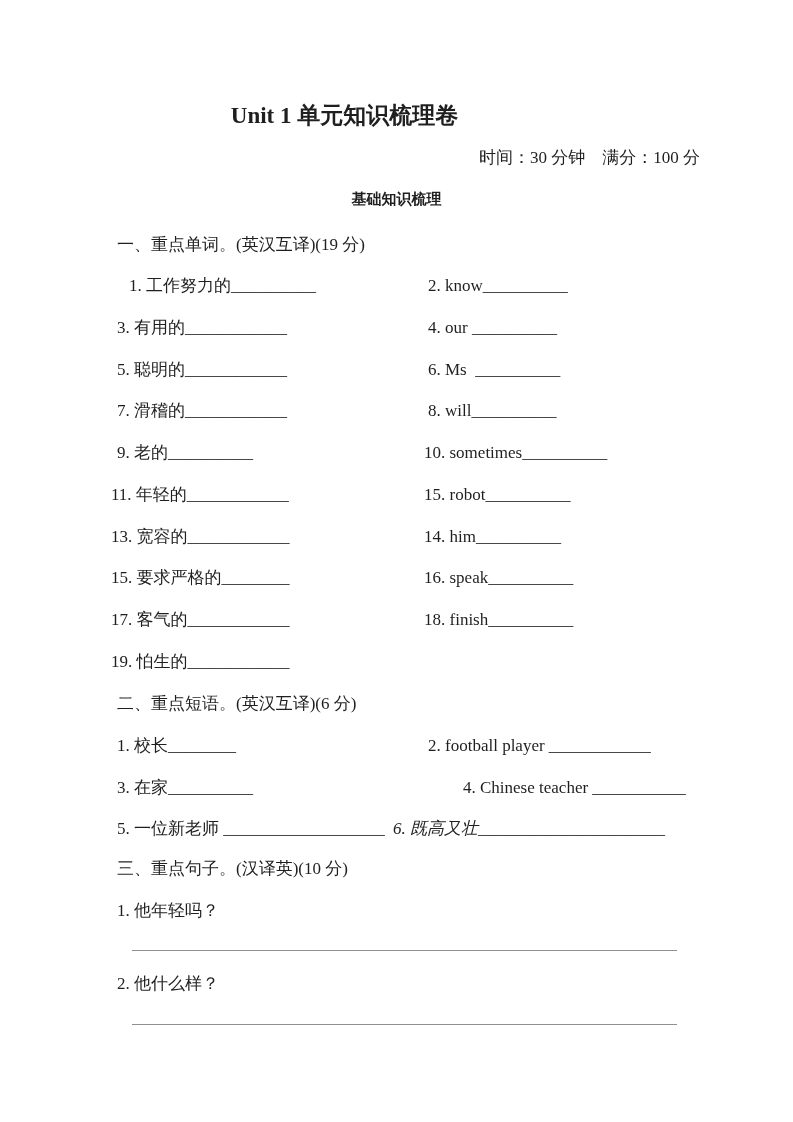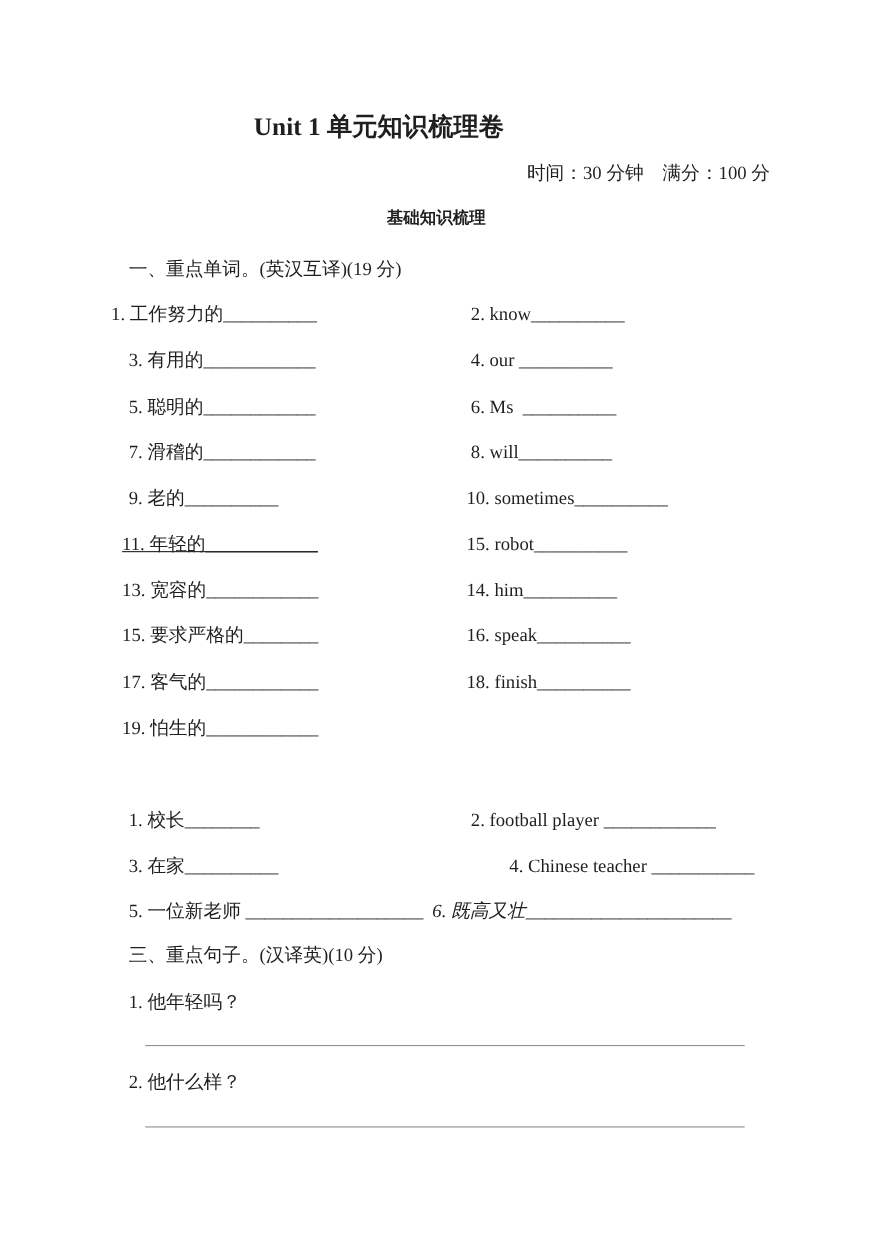--- a/index.html
+++ b/index.html
@@ -57,49 +57,50 @@
 <body>
 
 <div class="page">
 
   <div class="t title">Unit 1 单元知识梳理卷</div>
   <div class="t meta">时间：30 分钟　满分：100 分</div>
   <div class="t subtitle">基础知识梳理</div>
 
   <div class="t" style="top:234px; left:117px;">一、重点单词。(英汉互译)(19 分)</div>
 
-  <div class="t" style="top:275px; left:101px;">1. 工作努力的__________</div>
+  <div class="t" style="top:275px; left:129px;">1. 工作努力的__________</div>
   <div class="t" style="top:275px; left:428px;">2. know__________</div>
 
   <div class="t" style="top:317px; left:117px;">3. 有用的____________</div>
   <div class="t" style="top:317px; left:428px;">4. our __________</div>
 
   <div class="t" style="top:359px; left:117px;">5. 聪明的____________</div>
   <div class="t" style="top:359px; left:428px;">6. Ms  __________</div>
 
   <div class="t" style="top:400px; left:117px;">7. 滑稽的____________</div>
   <div class="t" style="top:400px; left:428px;">8. will__________</div>
 
   <div class="t" style="top:442px; left:117px;">9. 老的__________</div>
   <div class="t" style="top:442px; left:424px;">10. sometimes__________</div>
 
-  <div class="t" style="top:484px; left:111px;text-decoration:underline;">11. 年轻的____________</div>
+  <div class="t" style="top:484px; left:111px;">11. 年轻的____________</div>
   <div class="t" style="top:484px; left:424px;">15. robot__________</div>
 
   <div class="t" style="top:526px; left:111px;">13. 宽容的____________</div>
   <div class="t" style="top:526px; left:424px;">14. him__________</div>
 
   <div class="t" style="top:567px; left:111px;">15. 要求严格的________</div>
   <div class="t" style="top:567px; left:424px;">16. speak__________</div>
 
   <div class="t" style="top:609px; left:111px;">17. 客气的____________</div>
   <div class="t" style="top:609px; left:424px;">18. finish__________</div>
 
   <div class="t" style="top:651px; left:111px;">19. 怕生的____________</div>
 
+  <div class="t" style="top:693px; left:117px;">二、重点短语。(英汉互译)(6 分)</div>
 
   <div class="t" style="top:735px; left:117px;">1. 校长________</div>
   <div class="t" style="top:735px; left:428px;">2. football player ____________</div>
 
   <div class="t" style="top:777px; left:117px;">3. 在家__________</div>
   <div class="t" style="top:777px; left:428px;margin-left:35px;">4. Chinese teacher ___________</div>
 
   <div class="t" style="top:818px; left:117px;">5. 一位新老师 ___________________</div>
   <div class="t" style="top:818px; left:393px;font-style:italic;">6. 既高又壮______________________</div>
 

